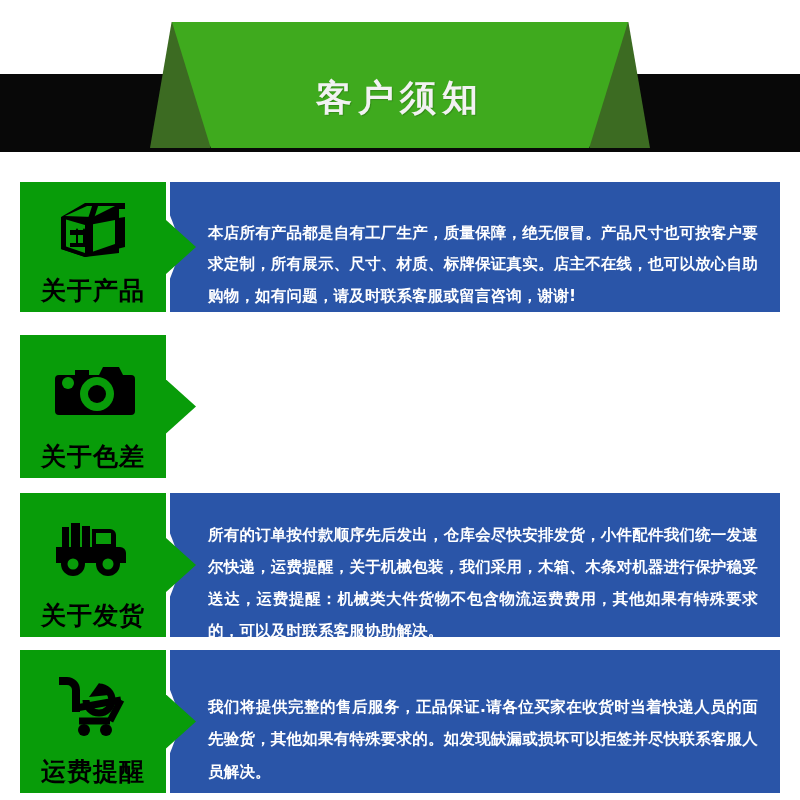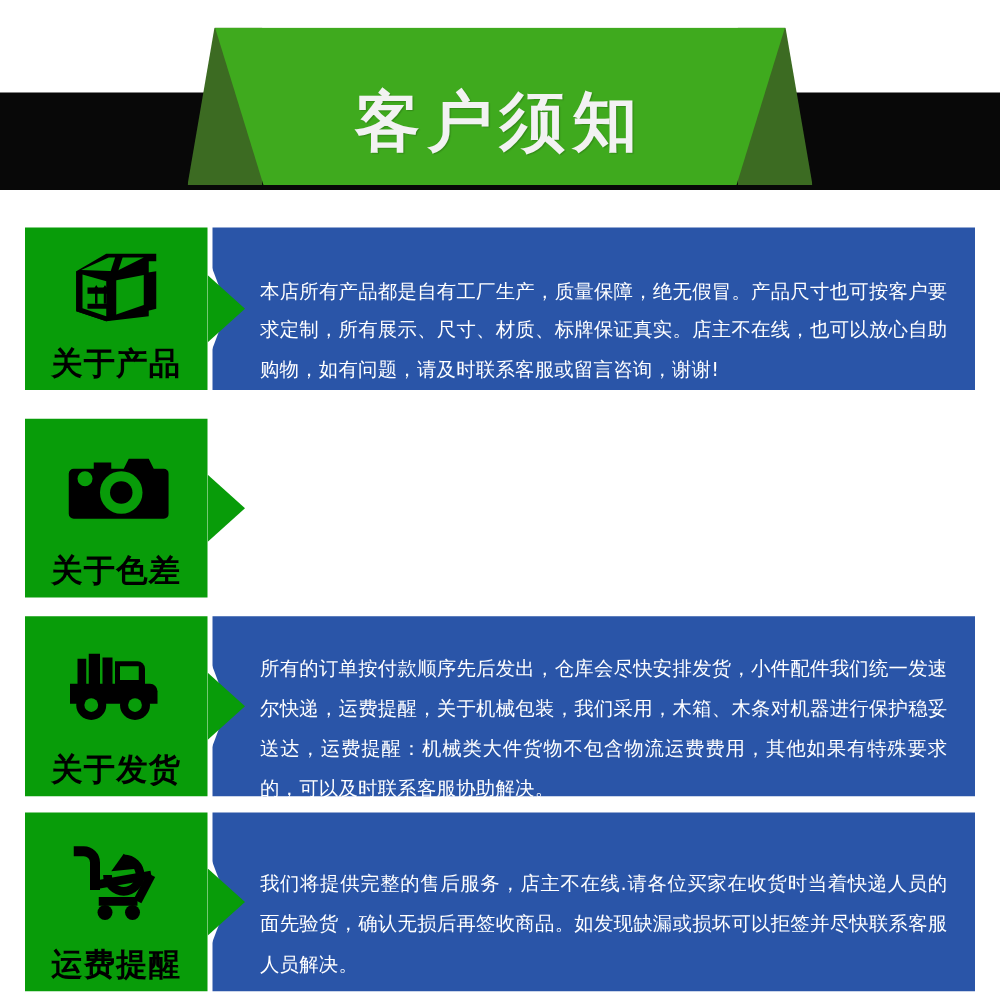--- a/index.html
+++ b/index.html
@@ -29,21 +29,21 @@
     clip-path:polygon(0% 0%, 64% 0%, 100% 100%, 0% 100%);
   }
   .banner{
     position:absolute;left:172px;top:22px;width:456px;height:126px;
     background:#3faa1e;
     clip-path:polygon(0% 0%, 100% 0%, 91.5% 100%, 8.5% 100%);
     display:flex;align-items:center;justify-content:center;
   }
   .banner-title{
     color:#f2f2f2;
-    font-size:52px;
+    font-size:36px;
     font-weight:bold;
     letter-spacing:6px;
     line-height:1;
     margin-top:26px;
     text-shadow:1px 1px 1px rgba(0,0,0,.18);
     white-space:nowrap;
   }
 
   
   .row{position:absolute;left:0;width:800px;}
@@ -99,21 +99,21 @@
     display:flex;align-items:center;
     z-index:2;
   }
   .panel-text{
     color:#ffffff;
     font-size:15.5px;
     line-height:2.08;
     padding:0 22px 0 38px;
     text-align:justify;
     letter-spacing:.2px;
-    font-weight:normal;
+    font-weight:bold;
     margin-top:36px;
   }
   .row-1 .panel-text{line-height:2.02;}
 </style>
 </head>
 <body>
 
 <div id="page">
 
   <div class="header">
@@ -205,17 +205,17 @@
           <path d="M46 14 a13 13 0 1 1 -13 13" stroke="#000" stroke-width="7" fill="none"></path>
           <circle cx="31" cy="57" r="6" fill="#000"></circle>
           <circle cx="53" cy="57" r="6" fill="#000"></circle>
         </svg>
       </div>
       <div class="badge-label">运费提醒</div>
     </div>
     <div class="arrow-notch"></div>
     <div class="arrow"></div>
     <div class="panel">
-      <div class="panel-text">我们将提供完整的售后服务，店主不在线.请各位买家在收货时当着快递人员的面先验货，确认无损后再签收商品。如发现缺漏或损坏可以拒签并尽快联系客服人员解决。</div>
+      <div class="panel-text">我们将提供完整的售后服务，正品保证.请各位买家在收货时当着快递人员的面先验货，其他如果有特殊要求的。如发现缺漏或损坏可以拒签并尽快联系客服人员解决。</div>
     </div>
   </div>
 
 </div>
 
 </body></html>

